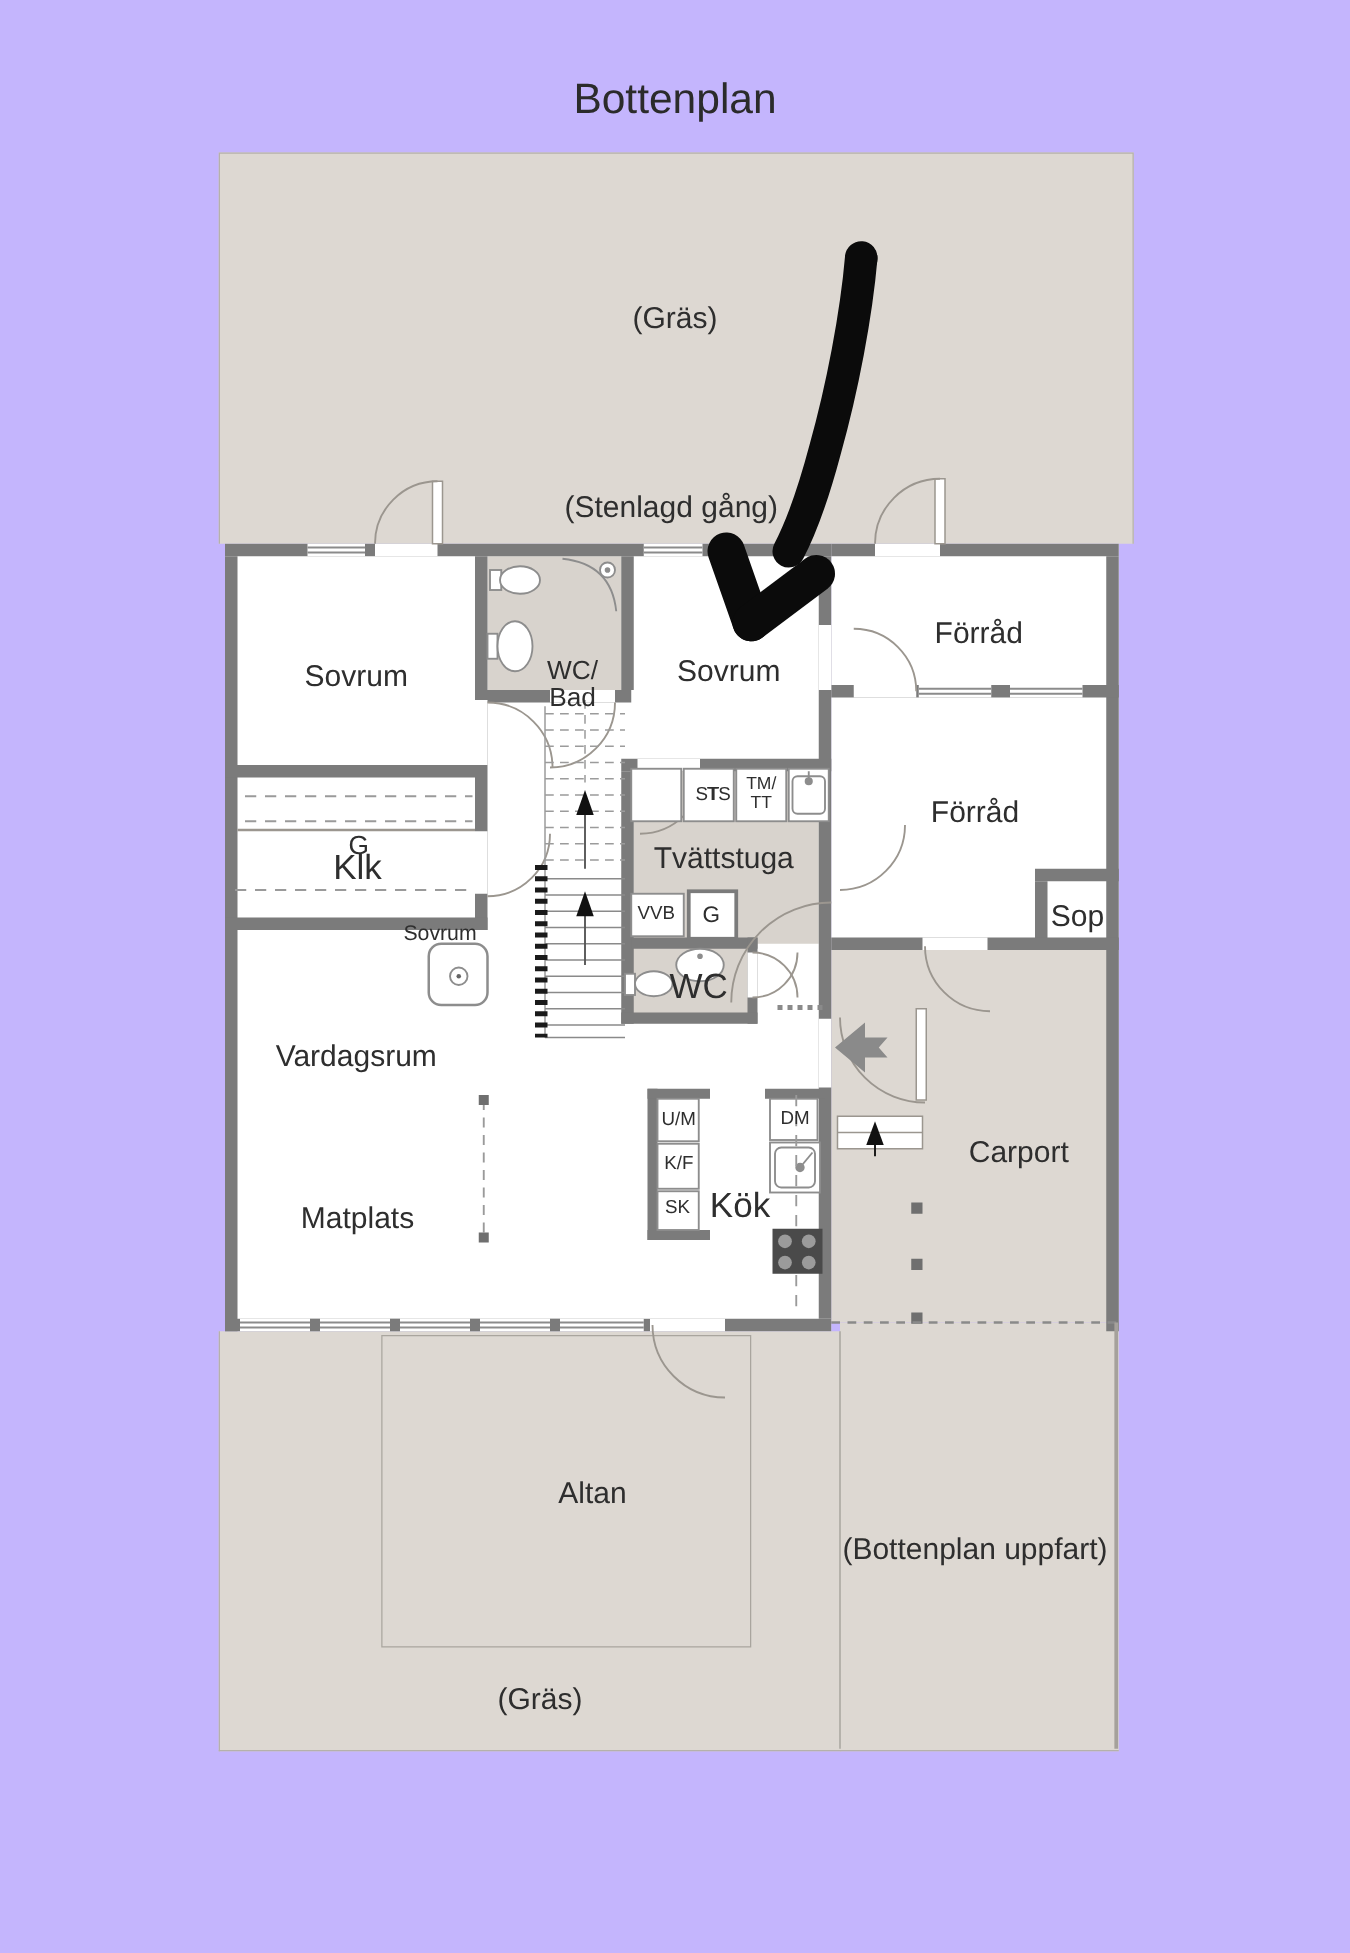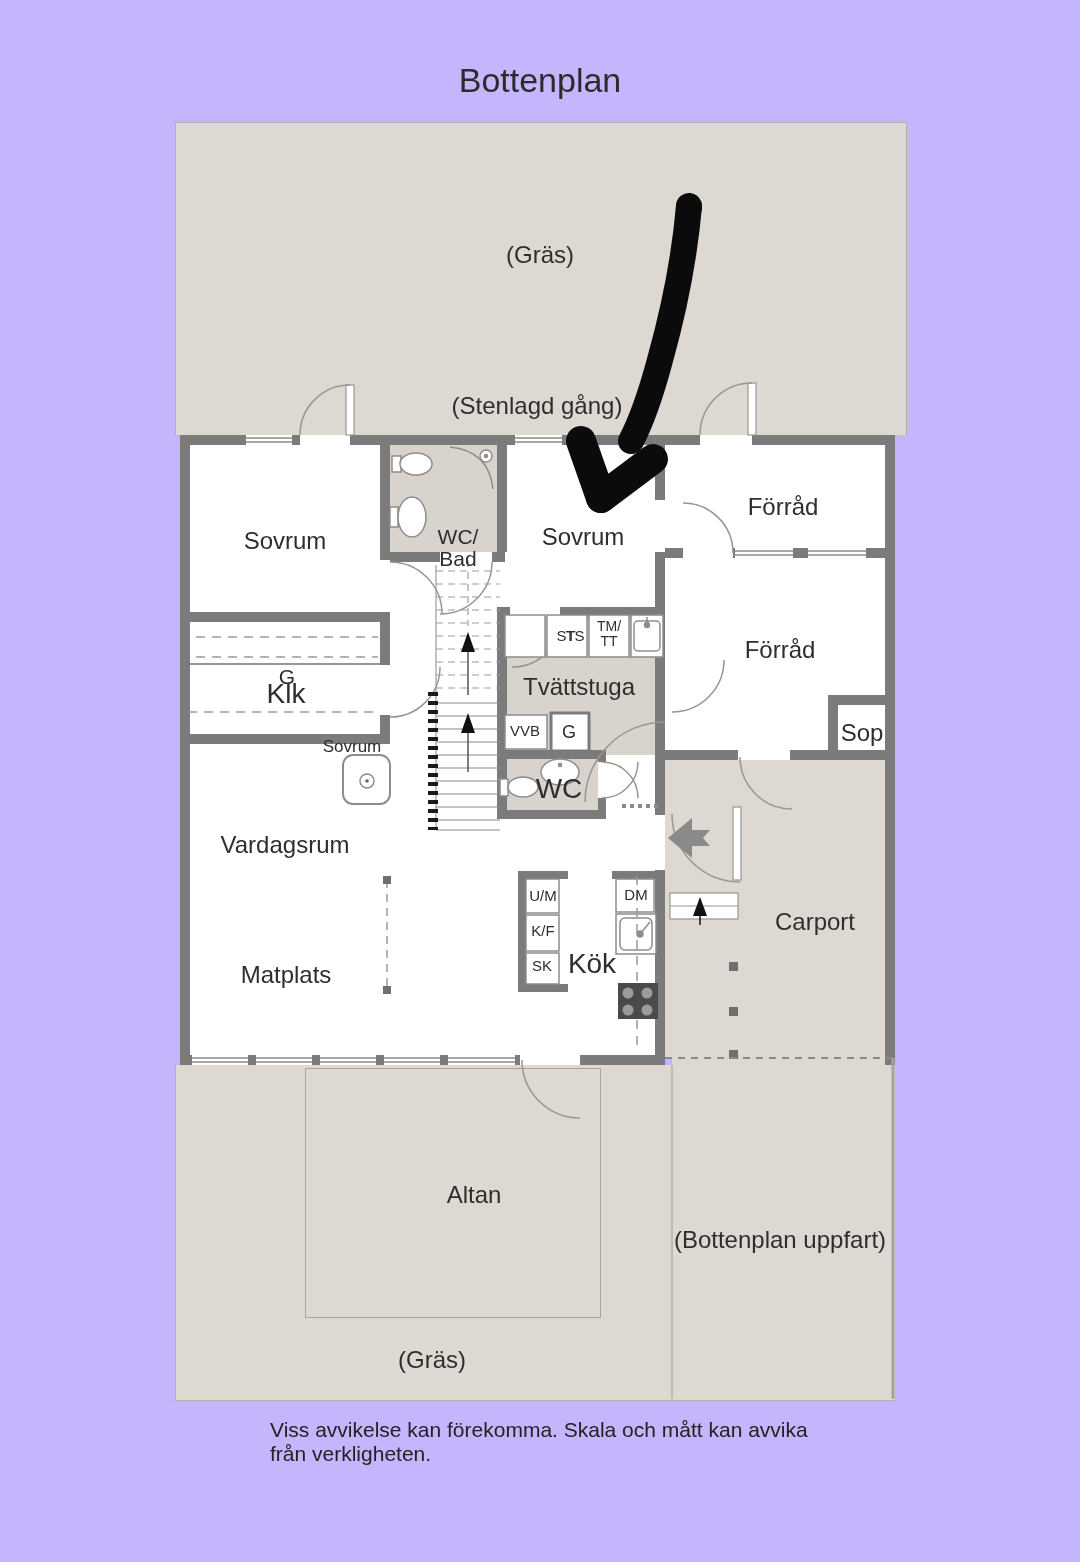--- a/index.html
+++ b/index.html
@@ -313,15 +313,14 @@
 
   <svg class="anno" width="1080" height="1562" viewBox="0 0 1080 1562">
     <g stroke="#0b0b0b" fill="none" stroke-linecap="round">
       <circle cx="689" cy="207" r="13" fill="#0b0b0b" stroke="none"></circle>
       <path d="M689,206 C685,252 674,310 660,360 C652,390 642,420 631,441" stroke-width="26"></path>
       <path d="M581,441 L601,498" stroke-width="30"></path>
       <path d="M653,459 L601,498" stroke-width="30"></path>
     </g>
   </svg>
 
-  <div class="disclaimer f21">Viss avvikelse kan förekomma. Skala och mått kan avvika från verkligheten.</div>
 
 </div>
 
 </body></html>

